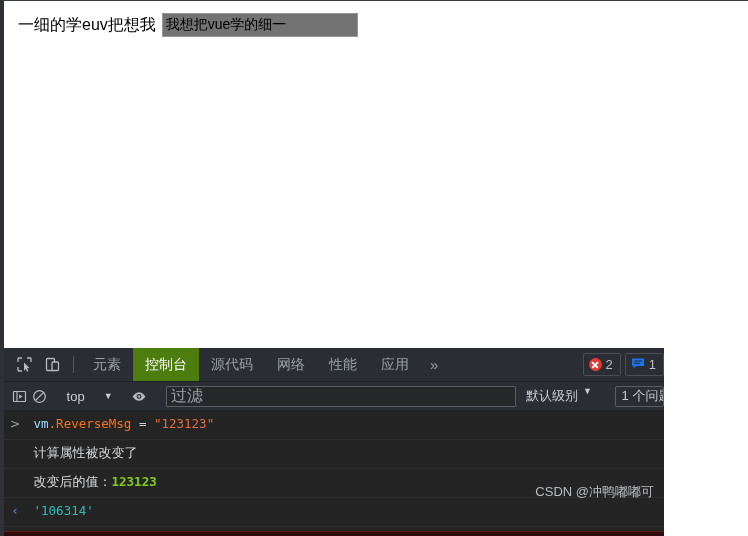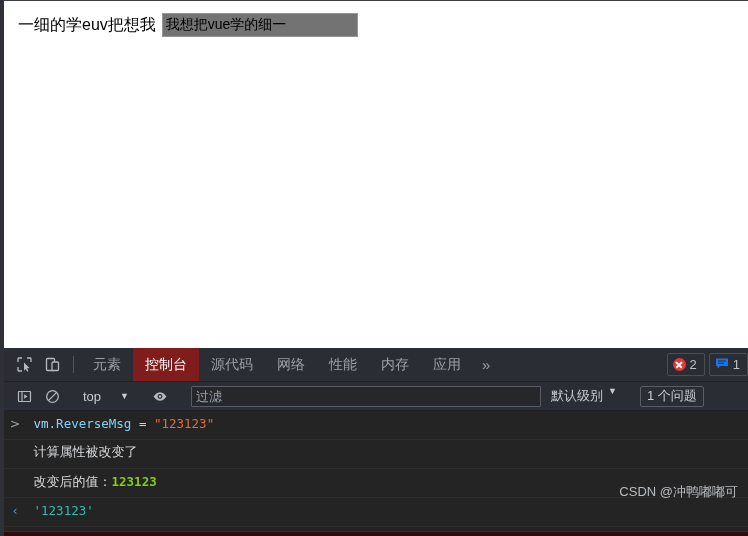--- a/index.html
+++ b/index.html
@@ -49,21 +49,21 @@
     background: #737373;
     border: 1px solid #969696;
     box-sizing: content-box;
     outline: none;
   }
 
   
   #devtools {
     position: absolute;
     left: 0; top: 348px;
-    width: 748px; height: 188px;
+    width: 664px; height: 188px;
     background: #242424;
     box-sizing: border-box;
     border-left: 4px solid #2f3136;
     font-size: 12px;
     color: #d0d2d6;
   }
 
   
   #devtools-tabbar {
     position: relative;
@@ -87,21 +87,21 @@
   }
   .main-tab {
     display: flex; align-items: center;
     padding: 0 12px;
     font-size: 14px;
     color: #9aa0a6;
     cursor: pointer;
     white-space: nowrap;
   }
   .main-tab.active {
-    background: #7f1d1d;
+    background: #4d7c0f;
     color: #ffffff;
     justify-content: center;
   }
   #tab-more {
     display: flex; align-items: center;
     padding: 0 9px;
     color: #9aa0a6;
     font-size: 15px;
     cursor: pointer;
   }
@@ -160,21 +160,21 @@
   }
   #filter-input {
     flex: 0 0 340px;
     height: 19px;
     margin-left: 2px;
     padding: 0 4px;
     background: #25272b;
     border: 1px solid #5a5d63;
     border-radius: 1px;
     color: #d0d2d6;
-    font-size: 13px;
+    font-size: 16px;
     font-family: "Liberation Sans", sans-serif;
     outline: none;
     box-sizing: content-box;
   }
   #filter-input::placeholder { color: #9aa0a6; }
   #levels-select {
     display: flex; align-items: flex-start; gap: 5px;
     margin-left: 10px;
     color: #c9ccd1;
     font-size: 13px;
@@ -216,27 +216,27 @@
     display: inline-block;
     width: 22px;
     text-align: center;
     vertical-align: top;
     font-family: "DejaVu Sans", sans-serif;
   }
   .gutter-in  { color: #9aa0a6; }
   .gutter-out { color: #5b8fd6; }
   .row-text { display: inline-block; vertical-align: top; }
   .tok-obj   { color: #9cdcfe; }
-  .tok-prop  { color: #7dd3fc; }
+  .tok-prop  { color: #f97316; }
   .tok-op    { color: #d4d4d4; }
   .tok-str-q { color: #e06c3e; }
   .tok-num   { color: #84cc16; font-weight: bold; }
   .tok-ret   { color: #2bbfb3; }
   .log-cjk {
-    font-family: Liberation Mono, monospace;
+    font-family: Liberation Sans, sans-serif;
     font-size: 13px;
     color: #d6d8db;
     text-align: center;
   }
   #error-strip {
     position: absolute;
     left: 0; bottom: 0;
     width: 748px; height: 5px;
     background: #310b0b;
     border-top: 1px solid #5c1a1a;
@@ -291,23 +291,20 @@
         <span>控制台</span>
       </div>
       <div class="main-tab">
         <span>源代码</span>
       </div>
       <div class="main-tab">
         <span>网络</span>
       </div>
       <div class="main-tab">
         <span>性能</span>
-      </div>
-      <div class="main-tab">
-        <span>内存</span>
       </div>
       <div class="main-tab">
         <span>应用</span>
       </div>
       <div id="tab-more">
         <span>»</span>
       </div>
 
       <div id="tabbar-spacer"></div>
 
@@ -390,21 +387,21 @@
         <span class="row-text log-cjk">计算属性被改变了</span>
       </div>
 
       <div class="console-row">
         <span class="row-gutter"></span>
         <span class="row-text"><span class="log-cjk">改变后的值：</span><span class="tok-num">123123</span></span>
       </div>
 
       <div class="console-row">
         <span class="row-gutter gutter-out">‹</span>
-        <span class="row-text tok-ret">'123123'</span>
+        <span class="row-text tok-ret">'106314'</span>
       </div>
 
       <div id="watermark">CSDN @冲鸭嘟嘟可</div>
 
       <div id="error-strip"></div>
     </div>
 
   </div>
 </div>
 

